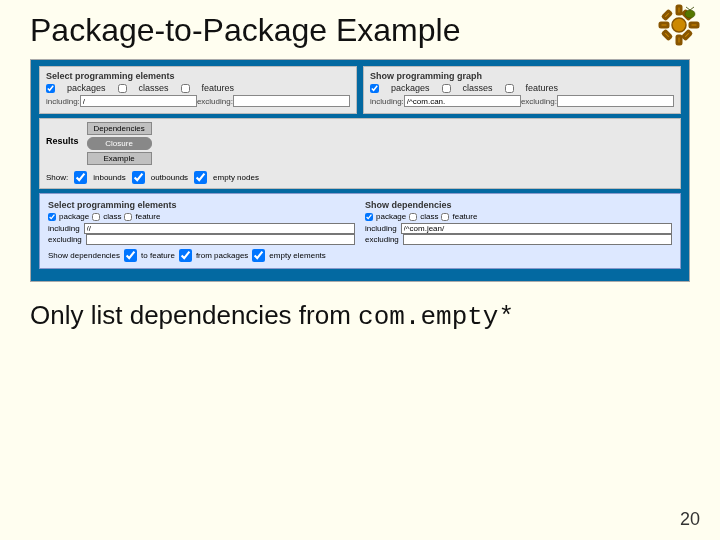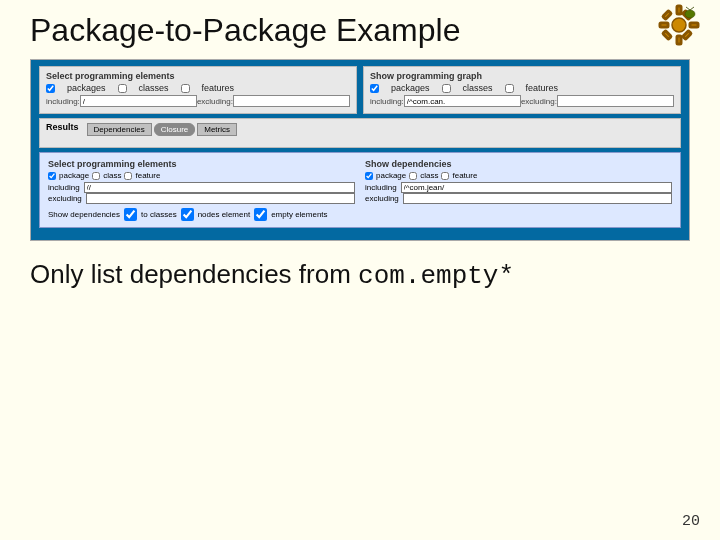--- a/index.html
+++ b/index.html
@@ -122,20 +122,21 @@
     .results-label {
       font-size: 9px;
       font-weight: bold;
       margin-bottom: 8px;
     }
 
     .tab-row {
       display: flex;
       gap: 2px;
       margin-bottom: 3px;
+      flex-direction: column;
     }
 
     .tab-btn {
       font-size: 8px;
       padding: 1px 6px;
       background: #c0c0c0;
       border: 1px solid #888;
       cursor: pointer;
     }
 
@@ -240,23 +241,22 @@
     .mono {
       font-family: 'Courier New', monospace;
       font-size: 26px;
     }
 
     
     .page-number {
       position: absolute;
       bottom: 10px;
       right: 20px;
-      font-size: 15px;
+      font-size: 18px;
       color: #333;
-      font-family: Liberation Mono, monospace;
     }
   </style>
 </head>
 <body>
 
 <div class="header">
 
   <div class="header-logo">
     <svg viewBox="0 0 42 42" width="42" height="42">
       <circle cx="21" cy="21" r="7" fill="#cc8800" stroke="#885500" stroke-width="1.5"></circle>
@@ -321,22 +321,31 @@
     </div>
 
   </div>
 
   <div class="results-area">
     <div style="display:flex; align-items:center; gap:8px; margin-bottom:3px;">
       <span class="results-label">Results</span>
       <div class="tab-row">
         <button class="tab-btn">Dependencies</button>
         <button class="tab-btn active">Closure</button>
-        <button class="tab-btn">Metrics</button>
-      </div>
+        <button class="tab-btn">Example</button>
+      </div>
+    </div>
+    <div class="show-row">
+      <span>Show:</span>
+      <input type="checkbox" checked="" style="">
+      <span>inbounds</span>
+      <input type="checkbox" checked="" style="">
+      <span>outbounds</span>
+      <input type="checkbox" checked="" style="">
+      <span>empty nodes</span>
     </div>
   </div>
 
   <div class="inner-panel">
 
     <div class="inner-panel-row">
 
       <div class="inner-col">
         <div class="inner-col-label">Select programming elements</div>
         <div class="inner-checkbox-row">
@@ -375,23 +384,23 @@
           <span class="inner-field-label">excluding</span>
           <input type="text" class="inner-input" value="" style="">
         </div>
       </div>
 
     </div>
 
     <div class="inner-show-row">
       <span>Show dependencies</span>
       <input type="checkbox" checked="" style="">
-      <span>to classes</span>
-      <input type="checkbox" checked="" style="">
-      <span>nodes element</span>
+      <span>to feature</span>
+      <input type="checkbox" checked="" style="">
+      <span>from packages</span>
       <input type="checkbox" checked="" style="">
       <span>empty elements</span>
     </div>
 
   </div>
 
 </div>
 
 <div class="bottom-text">
   <div class="bottom-line2">

